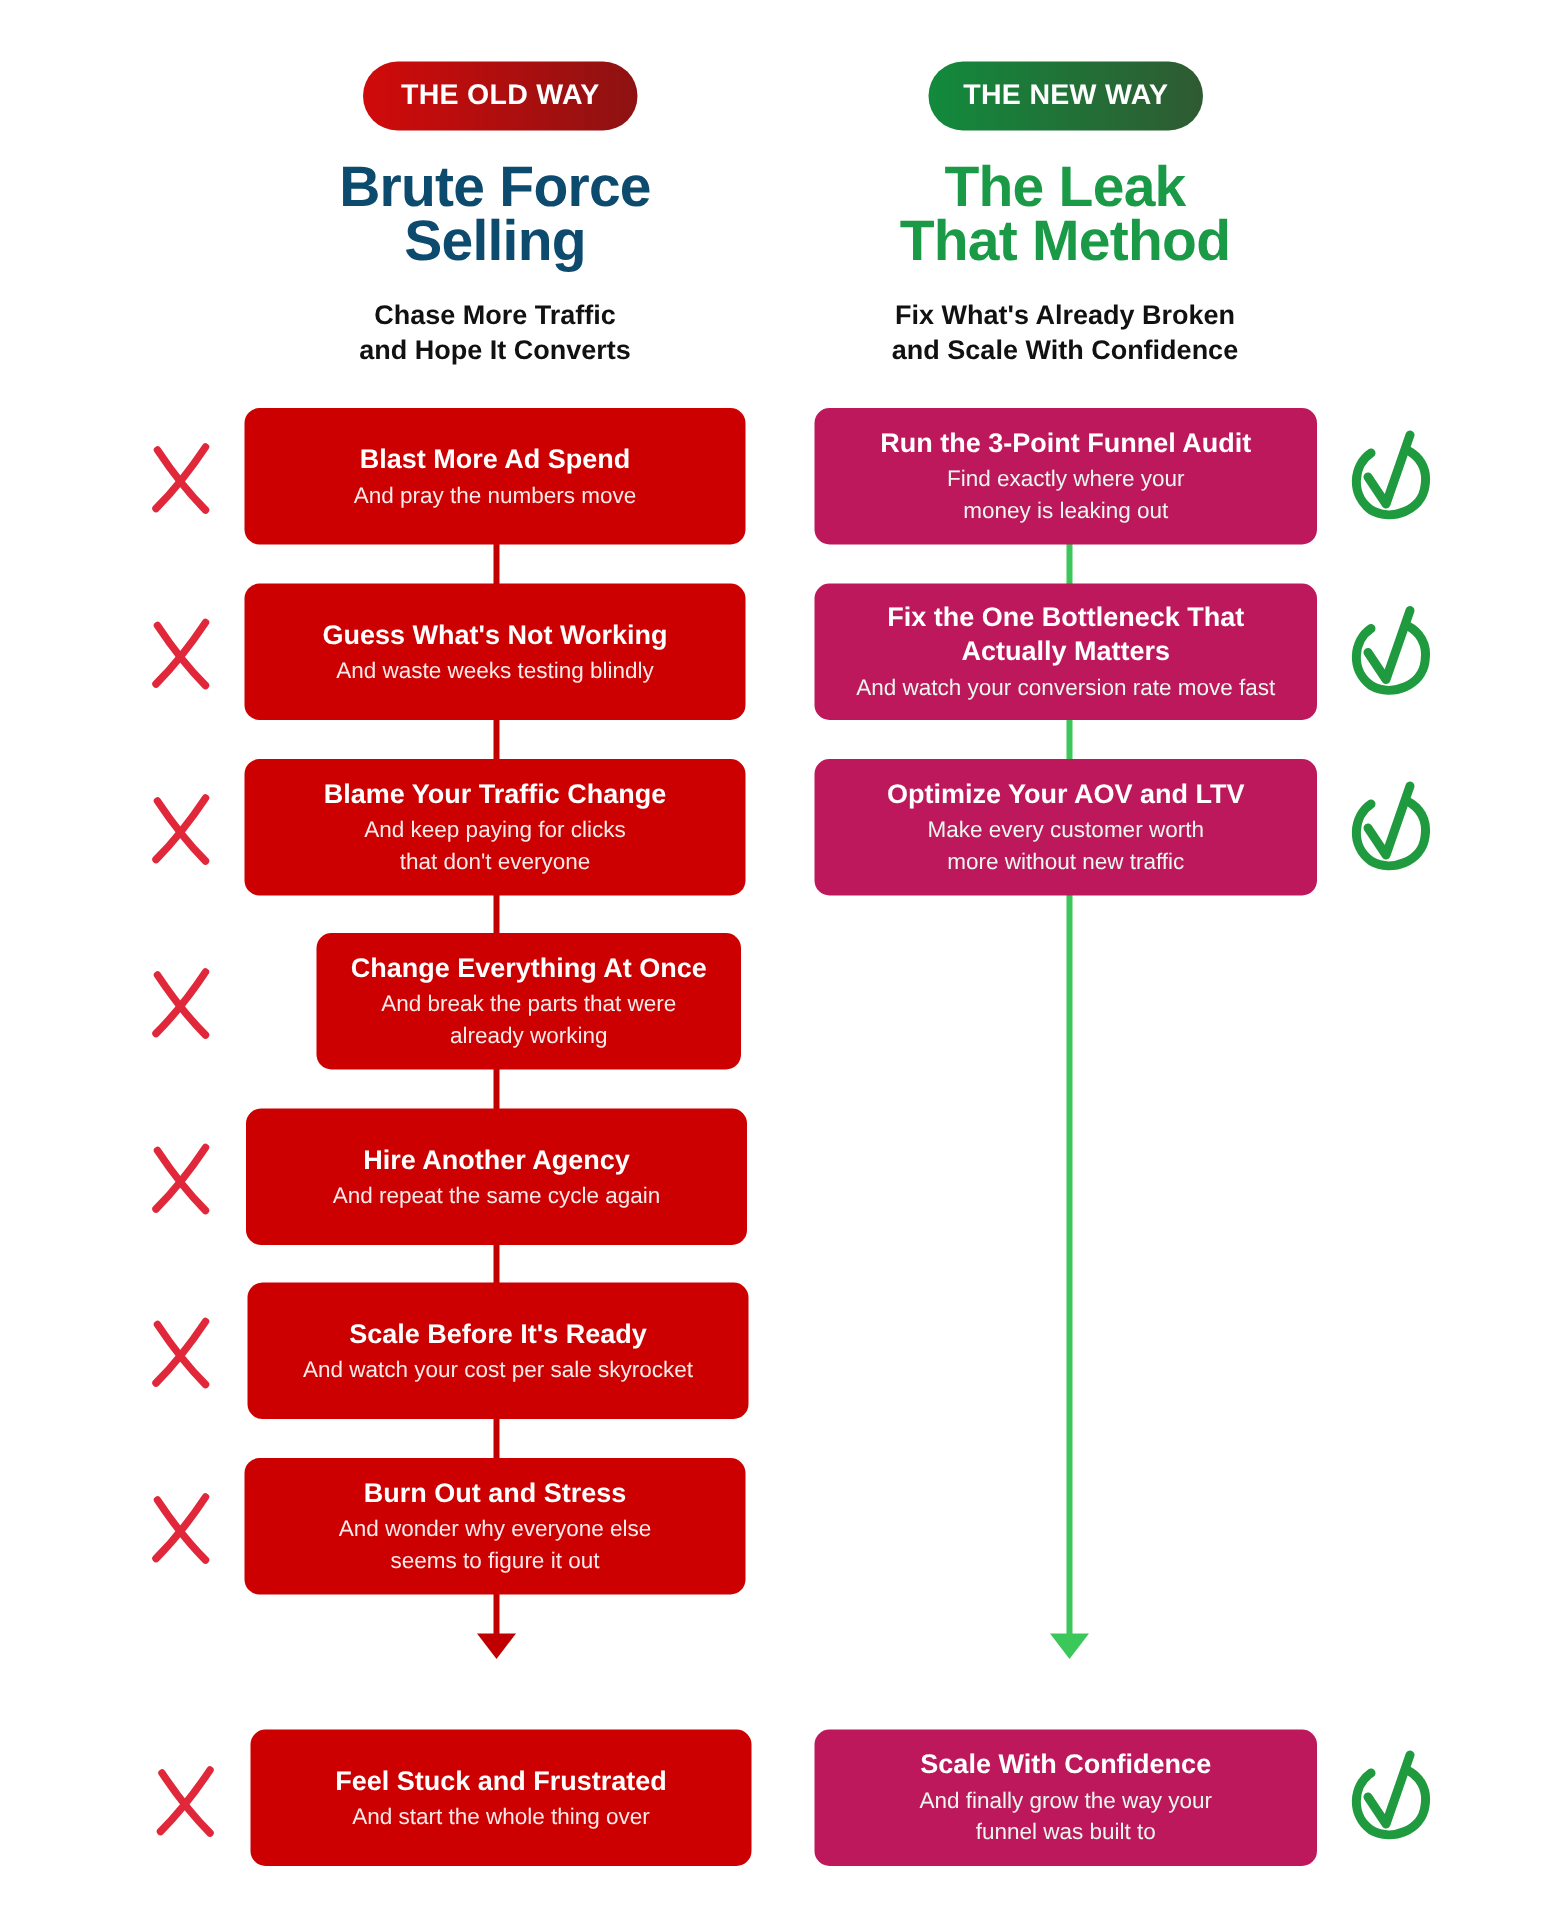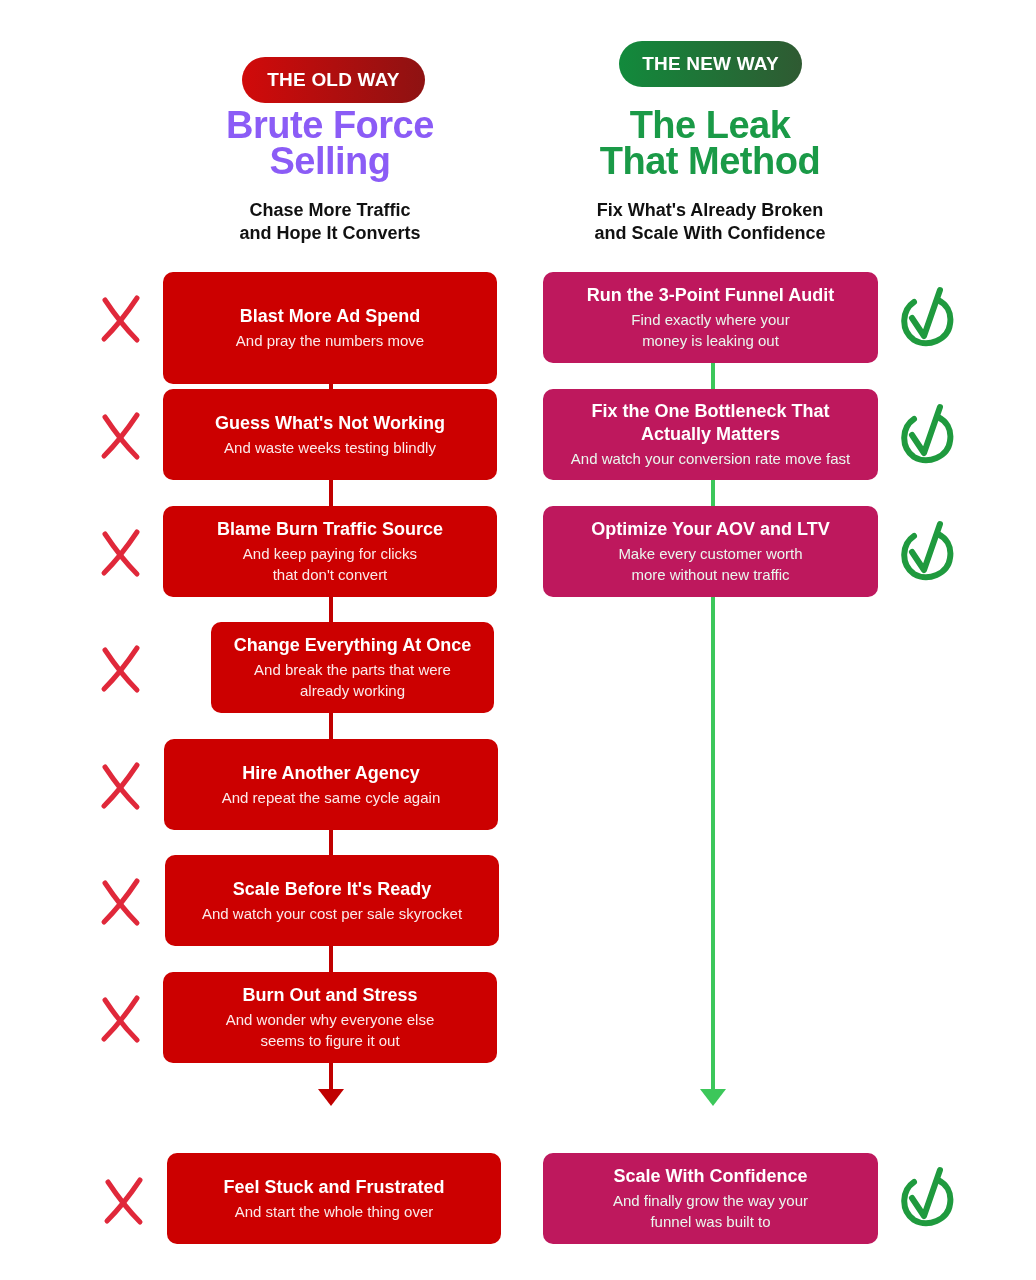--- a/index.html
+++ b/index.html
@@ -2,26 +2,26 @@
 <html><head>
 <meta charset="utf-8">
 <style>
   html, body { margin: 0; padding: 0; background: #ffffff; }
   body { width: 1036px; height: 1280px; position: relative; overflow: hidden;
          font-family: "Liberation Sans", "DejaVu Sans", sans-serif; }
   .pill { position: absolute; height: 46px; border-radius: 23px; color: #fff;
           font-weight: 700; font-size: 19px; display: flex; align-items: center;
           justify-content: center; letter-spacing: 0.2px; }
   .pill-old { left: 242px; top: 41px; width: 183px;
-              background: linear-gradient(90deg, #d10a0a, #8e1212); margin-top: 16px; }
+              background: linear-gradient(90deg, #d10a0a, #8e1212); }
   .pill-new { left: 619px; top: 41px; width: 183px;
               background: linear-gradient(90deg, #128a3c, #2f5a32); }
   .title { position: absolute; text-align: center; font-weight: 700; font-size: 38px;
            line-height: 36px; letter-spacing: -0.5px; }
-  .title-old { left: 180px; width: 300px; top: 107px; color: #8b5cf6; }
+  .title-old { left: 180px; width: 300px; top: 107px; color: #0c4a6e; }
   .title-new { left: 540px; width: 340px; top: 107px; color: #1a9a47; }
   .subtitle { position: absolute; text-align: center; font-weight: 700; font-size: 18px;
               line-height: 23px; color: #111; }
   .sub-old { left: 180px; width: 300px; top: 199px; }
   .sub-new { left: 560px; width: 300px; top: 199px; }
 
   .line { position: absolute; width: 4px; }
   .line-red { background: #c00000; left: 329px; top: 360px; height: 735px; }
   .line-green { background: #3cc75a; left: 711px; top: 360px; height: 735px; }
   .arrow { position: absolute; width: 0; height: 0; border-left: 13px solid transparent;
@@ -64,45 +64,45 @@
   <div>Fix What's Already Broken</div>
   <div>and Scale With Confidence</div>
 </div>
 
 <div class="line line-red"></div>
 <div class="arrow arrow-red"></div>
 <div class="line line-green"></div>
 <div class="arrow arrow-green"></div>
 
 <div id="old-steps">
-    <div class="box box-red" style="left: 163px; top: 272px; width: 334px; height: 112px;">
+    <div class="box box-red" style="left: 163px; top: 272px; width: 334px; height: 91px;">
       <div class="h">Blast More Ad Spend</div>
       <div class="d">
         <span>And pray the numbers move</span>
       </div>
     </div>
     <div class="icon" style="left: 99px; top: 294px;"><svg width="44" height="50" viewBox="0 0 44 50">
         <path d="M6 6 C14 18, 24 32, 38 46" stroke="#e0283a" stroke-width="5" fill="none" stroke-linecap="round"></path>
         <path d="M38 4 C30 16, 18 32, 5 45" stroke="#e0283a" stroke-width="5" fill="none" stroke-linecap="round"></path>
       </svg></div>
     <div class="box box-red" style="left: 163px; top: 389px; width: 334px; height: 91px;">
       <div class="h">Guess What's Not Working</div>
       <div class="d">
         <span>And waste weeks testing blindly</span>
       </div>
     </div>
     <div class="icon" style="left: 99px; top: 411px;"><svg width="44" height="50" viewBox="0 0 44 50">
         <path d="M6 6 C14 18, 24 32, 38 46" stroke="#e0283a" stroke-width="5" fill="none" stroke-linecap="round"></path>
         <path d="M38 4 C30 16, 18 32, 5 45" stroke="#e0283a" stroke-width="5" fill="none" stroke-linecap="round"></path>
       </svg></div>
     <div class="box box-red" style="left: 163px; top: 506px; width: 334px; height: 91px;">
-      <div class="h">Blame Burn Traffic Source</div>
+      <div class="h">Blame Your Traffic Change</div>
       <div class="d">
         <span>And keep paying for clicks</span>
-        <span>that don't convert</span>
+        <span>that don't everyone</span>
       </div>
     </div>
     <div class="icon" style="left: 99px; top: 528px;"><svg width="44" height="50" viewBox="0 0 44 50">
         <path d="M6 6 C14 18, 24 32, 38 46" stroke="#e0283a" stroke-width="5" fill="none" stroke-linecap="round"></path>
         <path d="M38 4 C30 16, 18 32, 5 45" stroke="#e0283a" stroke-width="5" fill="none" stroke-linecap="round"></path>
       </svg></div>
     <div class="box box-red" style="left: 163px; top: 622px; width: 283px; height: 91px; margin-left: 48px;">
       <div class="h">Change Everything At Once</div>
       <div class="d">
         <span>And break the parts that were</span>

